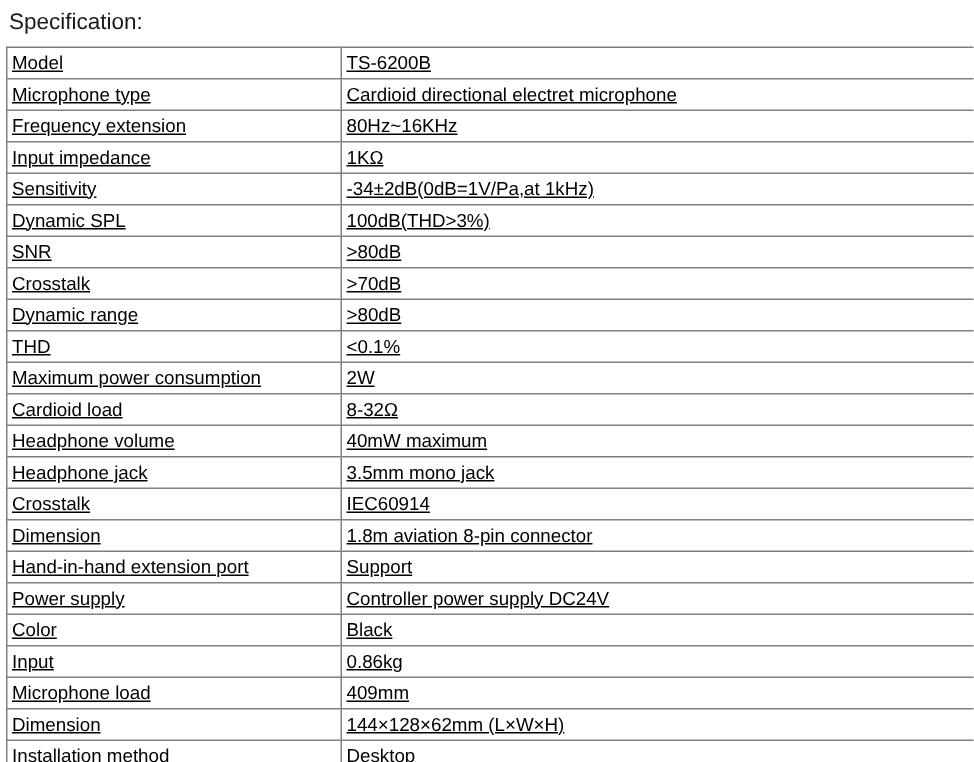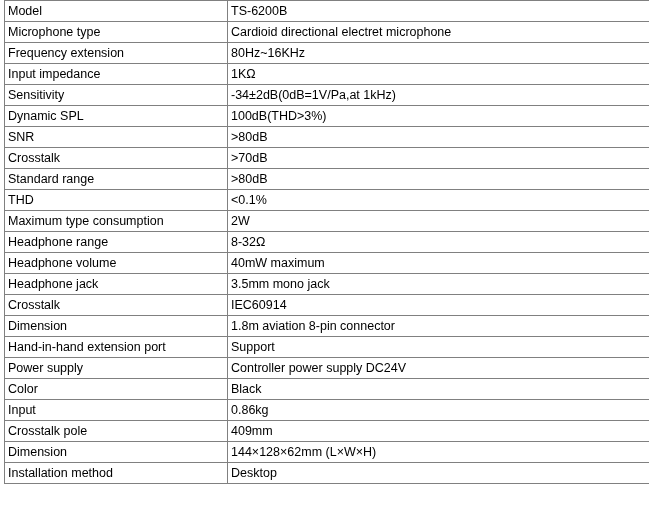--- a/index.html
+++ b/index.html
@@ -36,32 +36,34 @@
     font-size: 12.5px;
   }
   table.spec-table td {
     border: 1px solid #808080;
     padding: 1px 3px 2px 3px;
     height: 17px;
     line-height: 16px;
     vertical-align: middle;
     white-space: nowrap;
     overflow: hidden;
+    text-decoration: underline;
   }
   td.col-label {
     width: 216px;
   }
   td.col-value {
     width: 423px;
   }
 </style>
 </head>
 <body>
 
 <div class="page">
+  <div class="spec-heading">Specification:</div>
   <table class="spec-table">
     <tbody>
       <tr>
         <td class="col-label">Model</td>
         <td class="col-value">TS-6200B</td>
       </tr>
       <tr>
         <td class="col-label">Microphone type</td>
         <td class="col-value">Cardioid directional electret microphone</td>
       </tr>
@@ -83,33 +85,33 @@
       </tr>
       <tr>
         <td class="col-label">SNR</td>
         <td class="col-value">&gt;80dB</td>
       </tr>
       <tr>
         <td class="col-label">Crosstalk</td>
         <td class="col-value">&gt;70dB</td>
       </tr>
       <tr>
-        <td class="col-label">Standard range</td>
+        <td class="col-label">Dynamic range</td>
         <td class="col-value">&gt;80dB</td>
       </tr>
       <tr>
         <td class="col-label">THD</td>
         <td class="col-value">&lt;0.1%</td>
       </tr>
       <tr>
-        <td class="col-label">Maximum type consumption</td>
+        <td class="col-label">Maximum power consumption</td>
         <td class="col-value">2W</td>
       </tr>
       <tr>
-        <td class="col-label">Headphone range</td>
+        <td class="col-label">Cardioid load</td>
         <td class="col-value">8-32Ω</td>
       </tr>
       <tr>
         <td class="col-label">Headphone volume</td>
         <td class="col-value">40mW maximum</td>
       </tr>
       <tr>
         <td class="col-label">Headphone jack</td>
         <td class="col-value">3.5mm mono jack</td>
       </tr>
@@ -131,21 +133,21 @@
       </tr>
       <tr>
         <td class="col-label">Color</td>
         <td class="col-value">Black</td>
       </tr>
       <tr>
         <td class="col-label">Input</td>
         <td class="col-value">0.86kg</td>
       </tr>
       <tr>
-        <td class="col-label">Crosstalk pole</td>
+        <td class="col-label">Microphone load</td>
         <td class="col-value">409mm</td>
       </tr>
       <tr>
         <td class="col-label">Dimension</td>
         <td class="col-value">144×128×62mm (L×W×H)</td>
       </tr>
       <tr>
         <td class="col-label">Installation method</td>
         <td class="col-value">Desktop</td>
       </tr>

